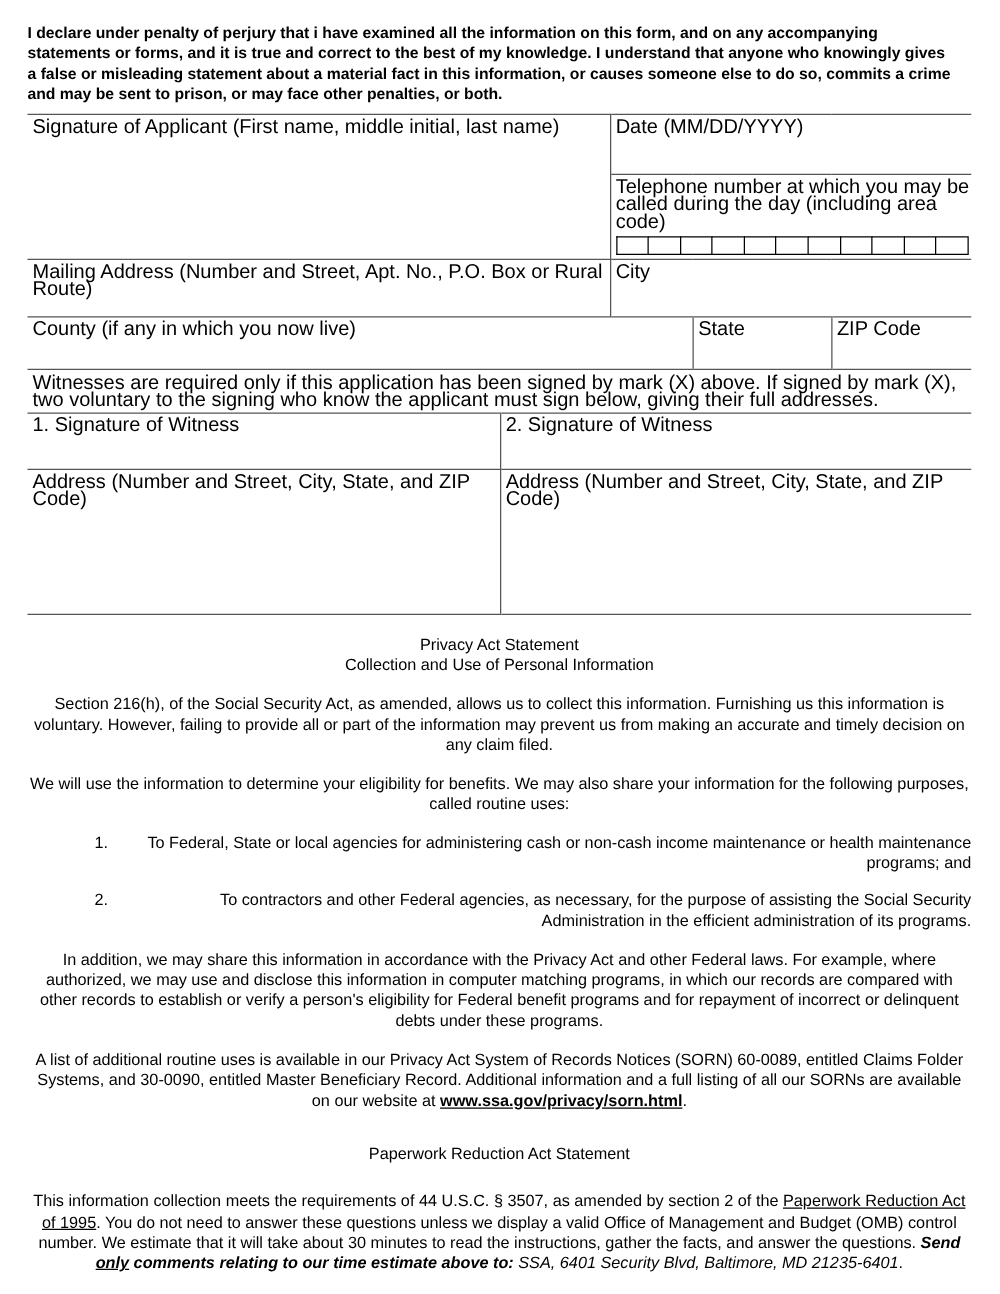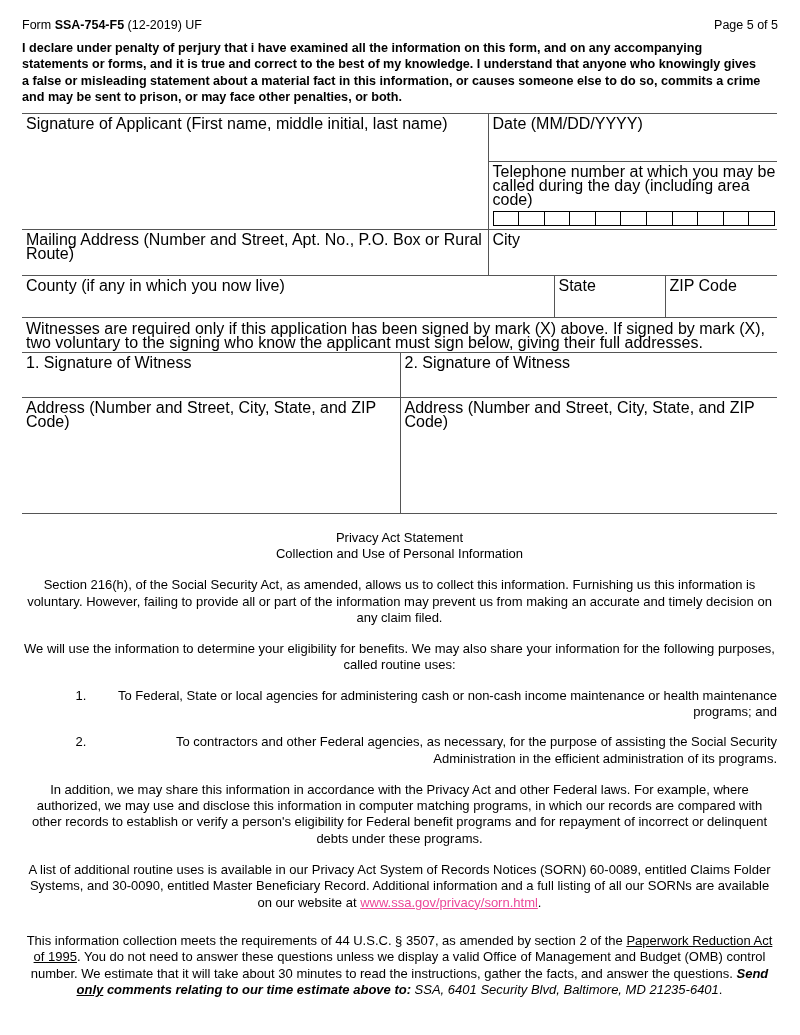--- a/index.html
+++ b/index.html
@@ -93,36 +93,33 @@
     padding-left: 68px;
   }
   ol.routine-uses li {
     margin-bottom: 14px;
     padding-left: 6px;
     text-align: right;
   }
   ol.routine-uses li:last-child { margin-bottom: 0; }
 
   a.extlink, .extlink {
-    color: #ec4899;
+    color: #000000;
     text-decoration: underline;
+    font-weight: bold;
   }
   .u { text-decoration: underline; }
   .bi { font-weight: bold; font-style: italic; }
   .it { font-style: italic; }
 </style>
 </head>
 <body>
 
 <div class="page">
 
-  <div class="doc-header">
-    <div><span>Form </span><span class="form-id">SSA-754-F5</span><span> (12-2019) UF</span></div>
-    <div>Page 5 of 5</div>
-  </div>
 
   <p class="declaration">I declare under penalty of perjury that i have examined all the information on this form, and on any accompanying statements or forms, and it is true and correct to the best of my knowledge. I understand that anyone who knowingly gives a false or misleading statement about a material fact in this information, or causes someone else to do so, commits a crime and may be sent to prison, or may face other penalties, or both.</p>
 
   <table class="form-table">
     <colgroup>
       <col style="width:466px">
       <col style="width:66px">
       <col style="width:111px">
       <col style="width:112px">
     </colgroup>
@@ -221,16 +218,19 @@
       <li>To Federal, State or local agencies for administering cash or non-cash income maintenance or health maintenance programs; and</li>
       <li>To contractors and other Federal agencies, as necessary, for the purpose of assisting the Social Security Administration in the efficient administration of its programs.</li>
     </ol>
 
     <p class="para">In addition, we may share this information in accordance with the Privacy Act and other Federal laws. For example, where authorized, we may use and disclose this information in computer matching programs, in which our records are compared with other records to establish or verify a person's eligibility for Federal benefit programs and for repayment of incorrect or delinquent debts under these programs.</p>
 
     <p class="para"><span>A list of additional routine uses is available in our Privacy Act System of Records Notices (SORN) 60-0089, entitled Claims Folder Systems, and 30-0090, entitled Master Beneficiary Record. Additional information and a full listing of all our SORNs are available on our website at </span><a class="extlink" href="#">www.ssa.gov/privacy/sorn.html</a><span>.</span></p>
   </div>
 
   <div class="section">
+    <div class="heading-block" style="margin-top:26px">
+      <div class="centered-heading">Paperwork Reduction Act Statement</div>
+    </div>
     <p class="para" style="margin-top:22px"><span>This information collection meets the requirements of 44 U.S.C. § 3507, as amended by section 2 of the </span><span class="u">Paperwork Reduction Act of 1995</span><span>. You do not need to answer these questions unless we display a valid Office of Management and Budget (OMB) control number. We estimate that it will take about 30 minutes to read the instructions, gather the facts, and answer the questions. </span><span class="bi">Send </span><span class="bi u">only</span><span class="bi"> comments relating to our time estimate above to:</span><span class="it"> SSA, 6401 Security Blvd, Baltimore, MD 21235-6401</span><span>.</span></p>
   </div>
 
 </div>
 
 </body></html>

